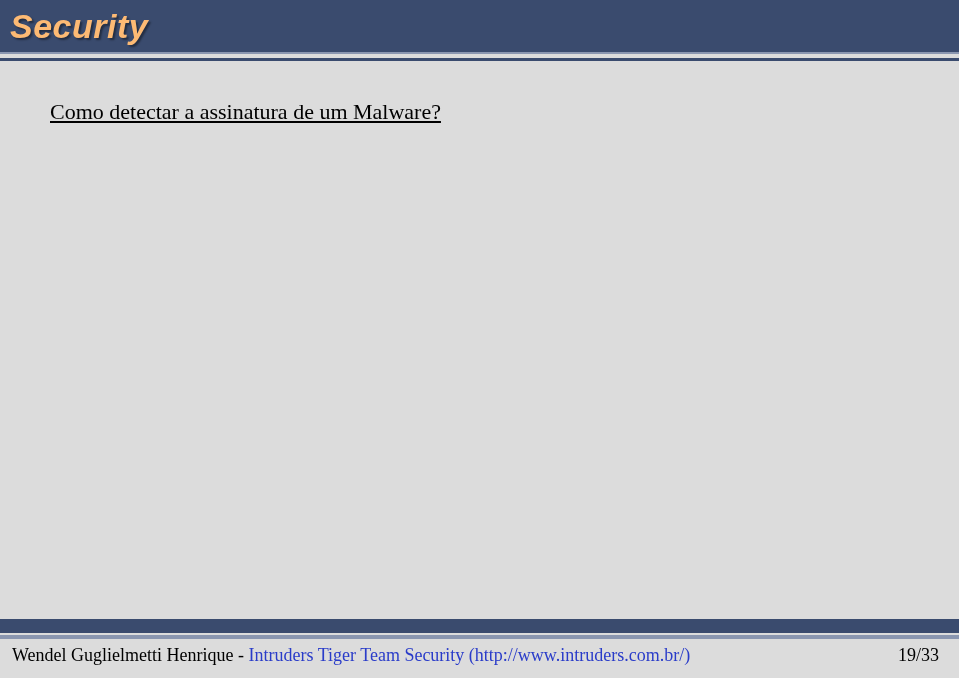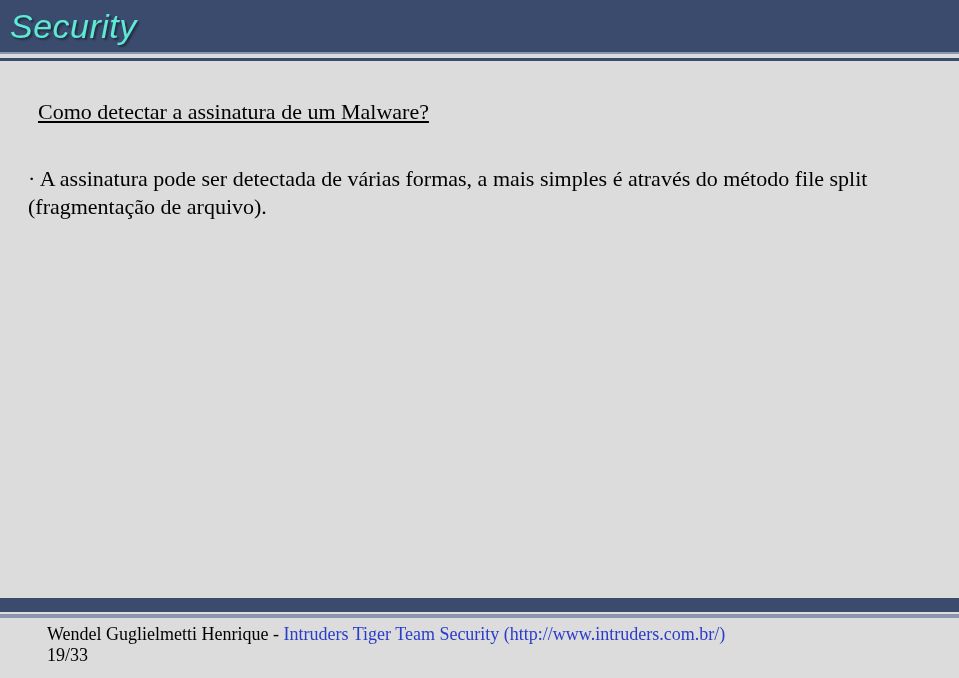--- a/index.html
+++ b/index.html
@@ -13,23 +13,23 @@
   }
   .header-bar {
     width: 100%;
     height: 52px;
     background: #3a4b6e;
     display: flex;
     align-items: center;
     padding-left: 10px;
   }
   .logo {
-    color: #5eead4;
+    color: #fdba74;
     font-family: Arial, Helvetica, sans-serif;
-    font-weight: 400;
+    font-weight: 700;
     font-size: 34px;
     font-style: italic;
     letter-spacing: 0.5px;
     text-shadow: 2px 2px 2px rgba(0,0,0,0.4);
   }
   .underline-group { width: 100%; }
   .line1 { height: 2px; background: #8a96b0; }
   .line2 { height: 3px; background: #3a4b6e; margin-top: 4px; }
   .content {
     padding: 38px 28px 0 28px;
@@ -41,21 +41,21 @@
     margin-bottom: 34px;
     font-weight: normal;
   }
   .slide-title .red { color: #b00000; }
   .slide-title .vs { color: #2a3cc9; font-weight: bold; }
   .subtitle {
     font-size: 22px;
     color: #000;
     text-decoration: underline;
     margin-bottom: 40px;
-    margin-left: 10px;
+    margin-left: 22px;
   }
   .bullet {
     font-size: 22px;
     color: #000;
     margin-bottom: 26px;
     line-height: 1.28;
     padding-left: 0;
     text-indent: 0;
   }
   .bullet::before {
@@ -77,41 +77,39 @@
     background: #8a96b0;
     margin-top: 2px;
   }
   .footer-text {
     display: flex;
     justify-content: space-between;
     align-items: baseline;
     padding: 6px 20px 12px 12px;
     font-size: 18px;
     color: #000;
-    flex-direction: column;
   }
   .footer-left .blue { color: #2a3cc9; }
   .footer-right { color: #000; margin-left: 35px; }
 </style>
 </head>
 <body>
 
 <div class="header-bar">
   <div class="logo">Security</div>
 </div>
 <div class="underline-group">
   <div class="line1"></div>
   <div class="line2"></div>
 </div>
 
 <div class="content">
 
   <div class="subtitle">Como detectar a assinatura de um Malware?</div>
 
-  <p class="bullet">A assinatura pode ser detectada de várias formas, a mais simples é através do método file split (fragmentação de arquivo).</p>
 </div>
 
 <div class="footer-area">
   <div class="thick-band"></div>
   <div class="thin-band"></div>
   <div class="footer-text">
     <div class="footer-left">
       <span>Wendel Guglielmetti Henrique</span><span>  -  </span><span class="blue">Intruders Tiger Team Security  (http://www.intruders.com.br/)</span>
     </div>
     <div class="footer-right">19/33</div>

